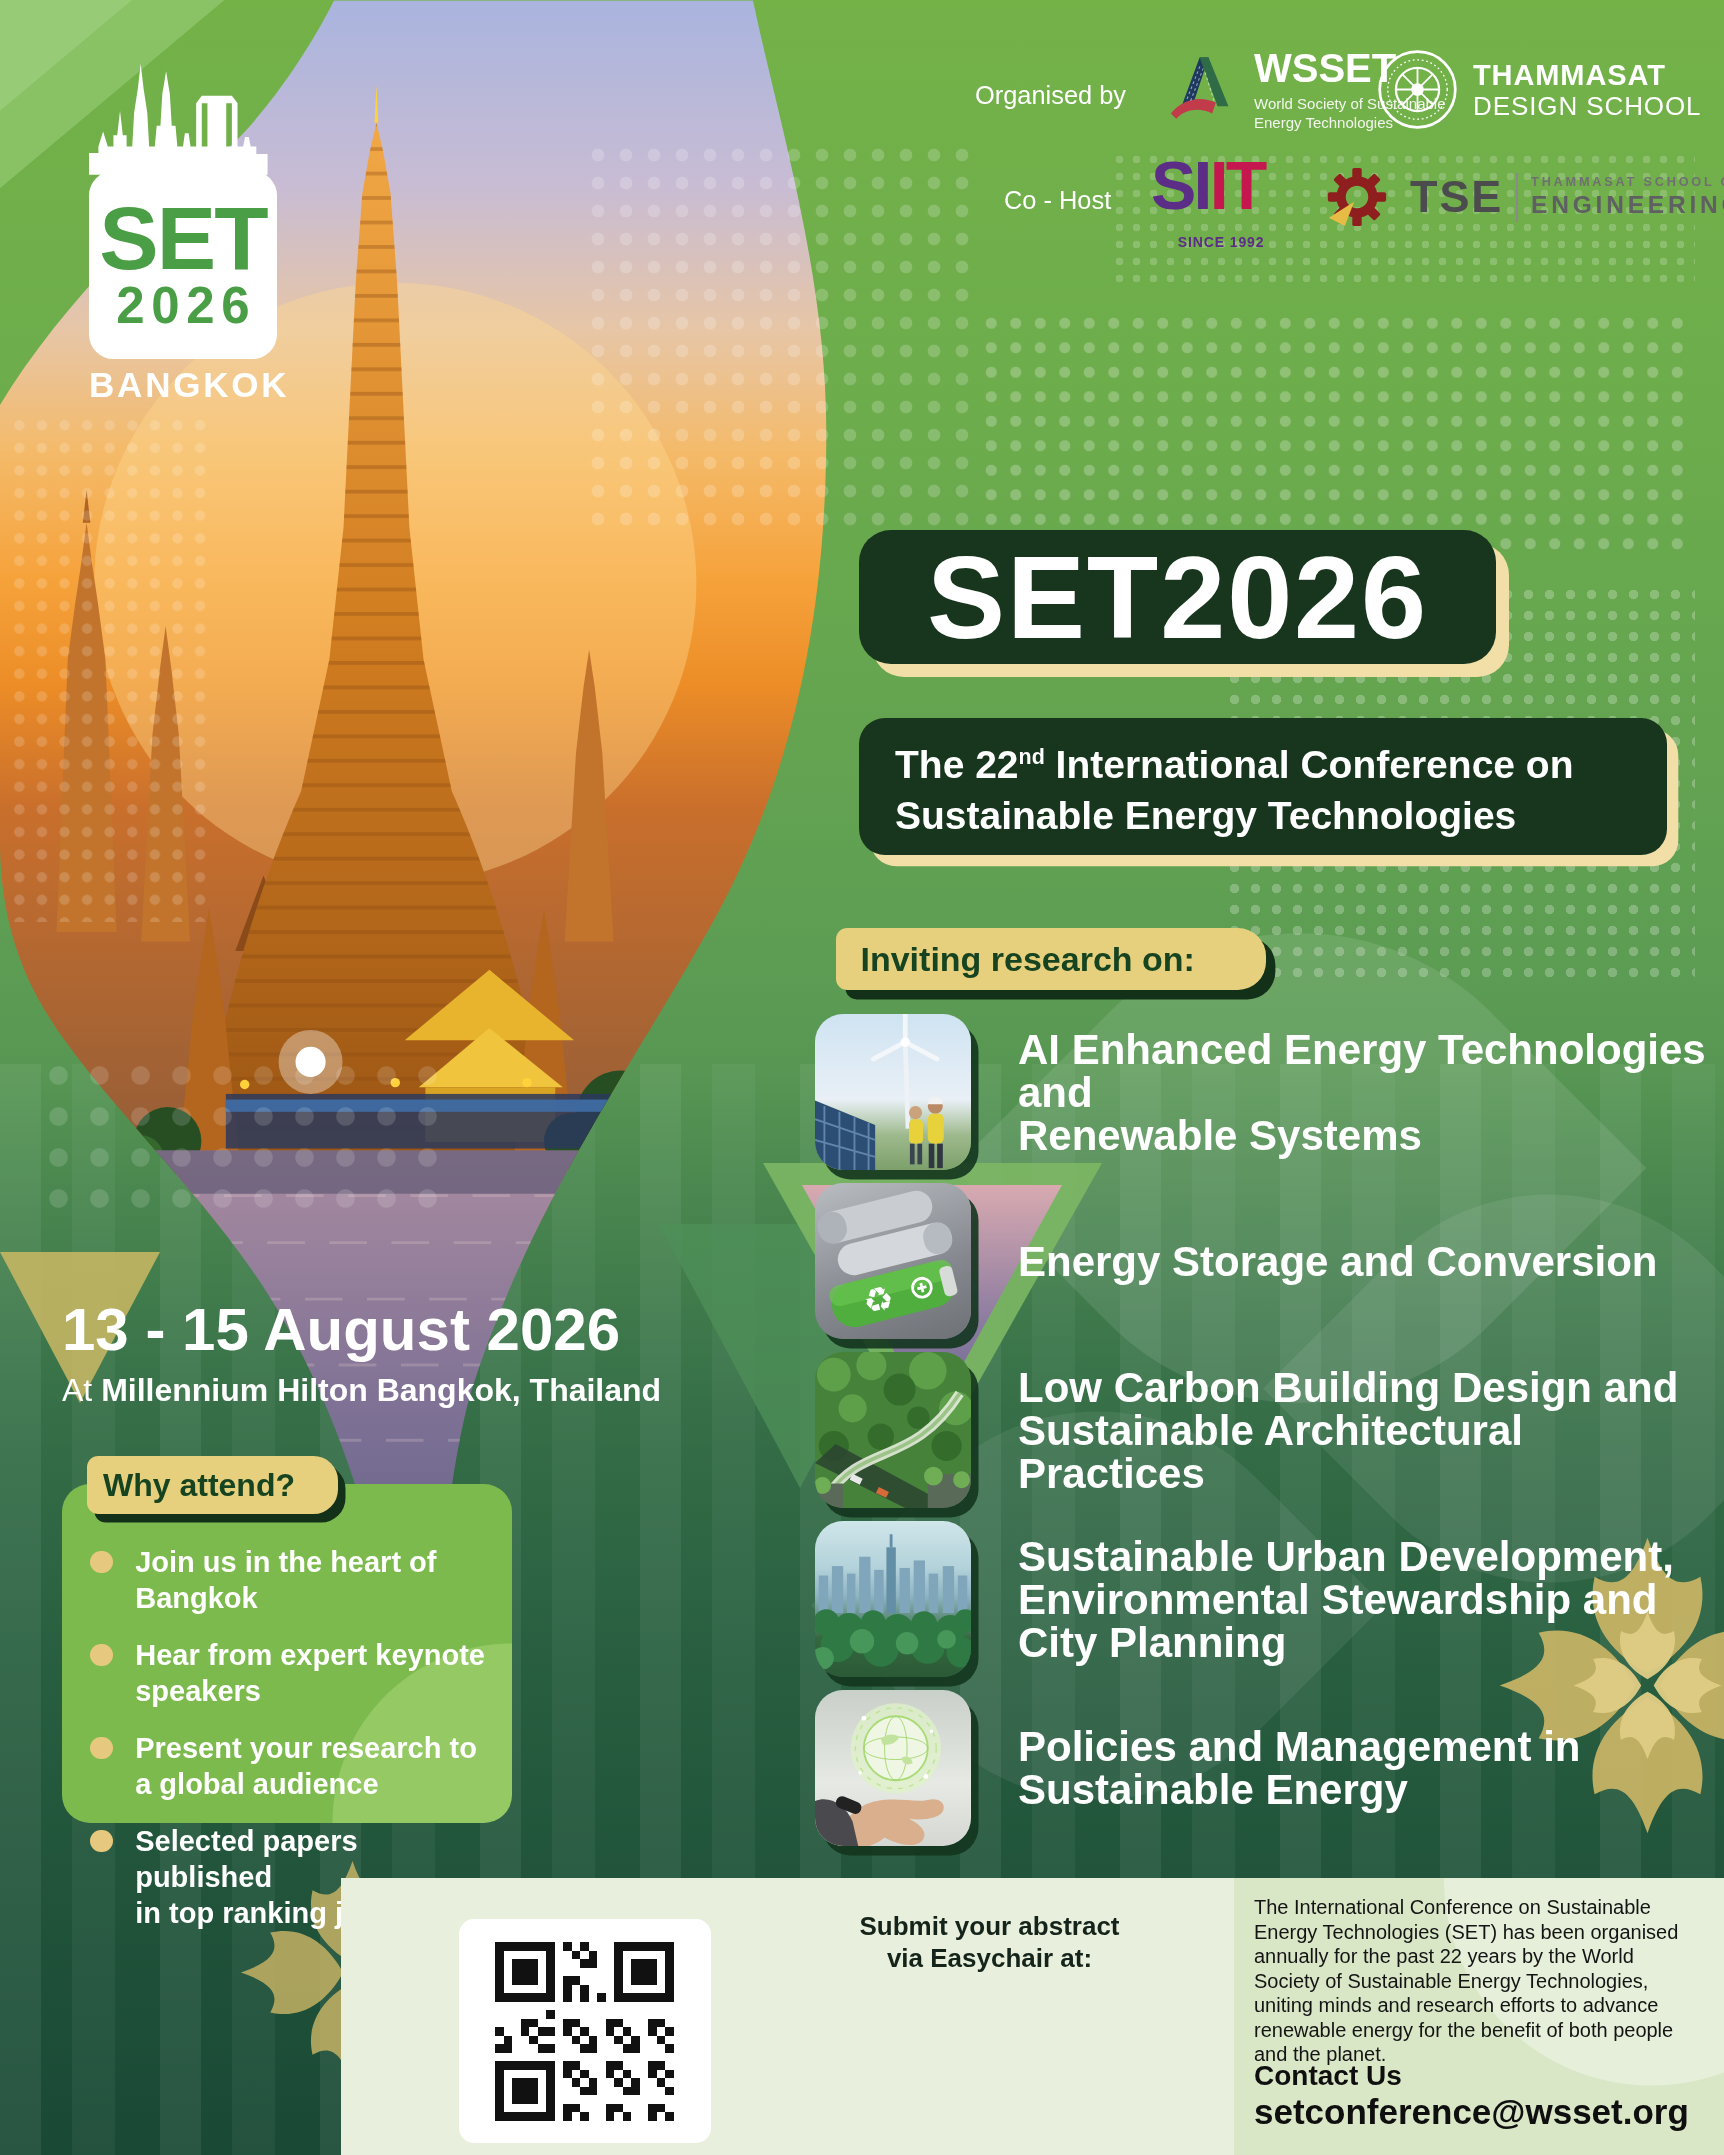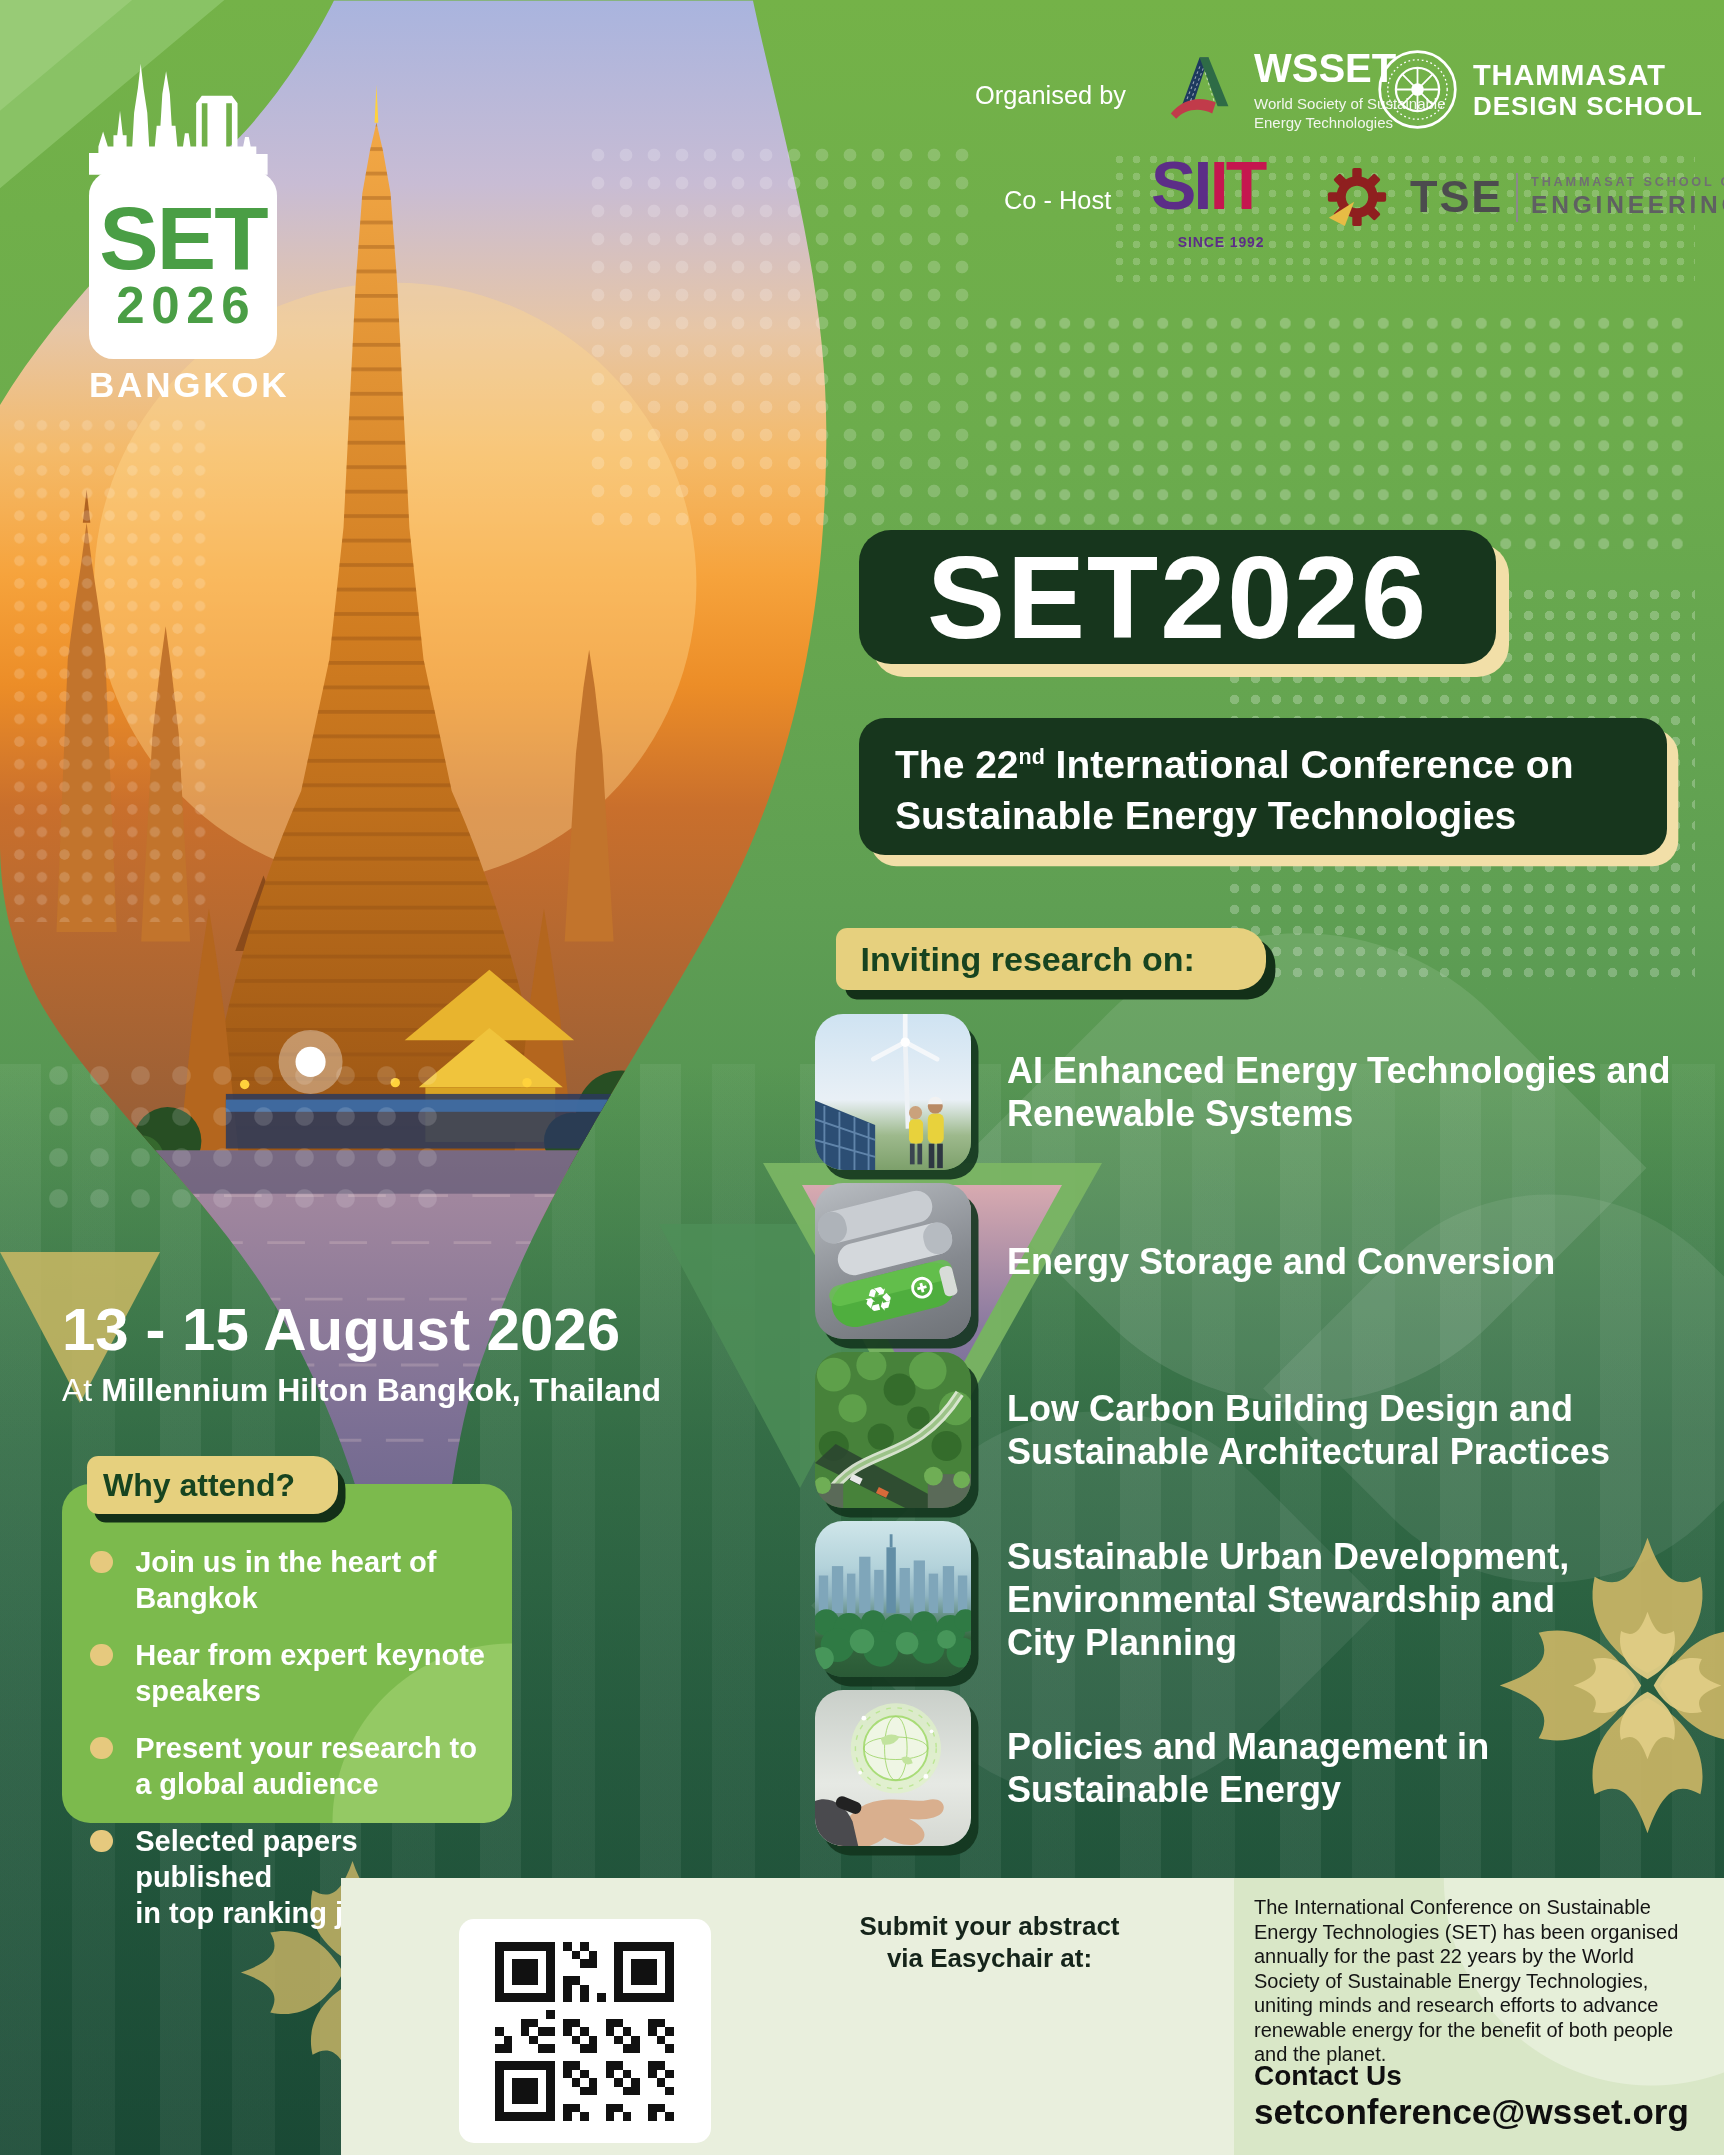--- a/index.html
+++ b/index.html
@@ -8,21 +8,21 @@
     background:linear-gradient(180deg,#74b248 0%,#6cac4c 20%,#5f9f53 42%,#4c8a54 62%,#38764f 80%,#2c684a 100%);}
   .abs{position:absolute;}
   .dots{position:absolute;background-image:radial-gradient(circle,rgba(255,255,255,.24) 0 30%,transparent 34%);}
   .leaf{position:absolute;transform:rotate(45deg);border-radius:55% 0 55% 0;}
   .white{color:#fff;}
   .dkbox{background:#17361d;border-radius:32px;}
   .pill{background:#e6d07e;color:#174420;font-weight:800;display:flex;align-items:center;}
   .topic-row{display:flex;align-items:center;height:156px;margin-bottom:13px;}
   .thumb{width:156px;height:156px;border-radius:28px;flex:0 0 156px;overflow:hidden;position:relative;
     box-shadow:7.5px 9.4px 0 rgba(19,53,30,.9);}
-  .topic-label{margin-left:36px;color:#fff;font-size:36px;font-weight:600;line-height:43px;}
+  .topic-label{margin-left:47px;color:#fff;font-size:42px;font-weight:600;line-height:43px;}
   .bullet-row{display:flex;margin-bottom:21px;}
   .bullet-dot{width:22.6px;height:22.6px;border-radius:50%;background:#e6c97e;flex:0 0 22.6px;margin-top:6.6px;margin-right:22.6px;}
   .bullet-text{color:#fff;font-size:29px;font-weight:600;line-height:36px;}
   .city-overlay{position:absolute;left:0;top:1064px;width:1724px;height:1091px;pointer-events:none;
     background:
       repeating-linear-gradient(90deg,rgba(215,235,220,.08) 0 41px,rgba(0,0,0,0) 41px 72px,rgba(200,225,210,.06) 72px 115px,rgba(0,0,0,0) 115px 160px),
       linear-gradient(180deg,rgba(36,92,60,0) 0%,rgba(28,78,54,.45) 35%,rgba(18,60,44,.7) 100%);}
   .vshape{position:absolute;clip-path:polygon(0 0,100% 0,50% 100%);}
   sup{font-size:55%;vertical-align:super;}
 </style>
@@ -193,21 +193,21 @@
       <circle cx="45" cy="45" r="42" fill="none" stroke="#fff" stroke-width="3"></circle>
       <circle cx="45" cy="45" r="33" fill="none" stroke="#fff" stroke-width="1.5" stroke-dasharray="2 3"></circle>
       <circle cx="45" cy="45" r="24" fill="none" stroke="#fff" stroke-width="2.5"></circle>
       <g stroke="#fff" stroke-width="2">
         <path d="M45,21 V69 M21,45 H69 M28,28 L62,62 M62,28 L28,62"></path>
       </g>
       <circle cx="45" cy="45" r="7" fill="#fff"></circle>
     </svg>
     <div style="margin-left:15px;">
       <div style="color:#fff;font-size:29px;font-weight:700;line-height:32px;letter-spacing:0.9px;">THAMMASAT</div>
-      <div style="color:#fff;font-size:26px;font-weight:700;line-height:30px;letter-spacing:0.9px;">DESIGN SCHOOL</div>
+      <div style="color:#fff;font-size:26px;font-weight:400;line-height:30px;letter-spacing:0.9px;">DESIGN SCHOOL</div>
     </div>
   </div>
 
   <div class="abs white" style="left:1004px;top:186px;font-size:25.4px;z-index:6;">Co - Host</div>
 
   <div class="abs" style="left:1151px;top:151px;z-index:6;font-weight:800;font-size:68px;line-height:68px;letter-spacing:-2.8px;">
     <span style="color:#5c2d87;">S</span><span style="color:#5c2d87;">I</span><span style="color:#c5164f;">I</span><span style="color:#c5164f;">T</span>
     <div style="color:#5c2d87;font-size:14px;font-weight:800;letter-spacing:0.9px;text-align:right;margin-top:-11.3px;">SINCE 1992</div>
   </div>
 

